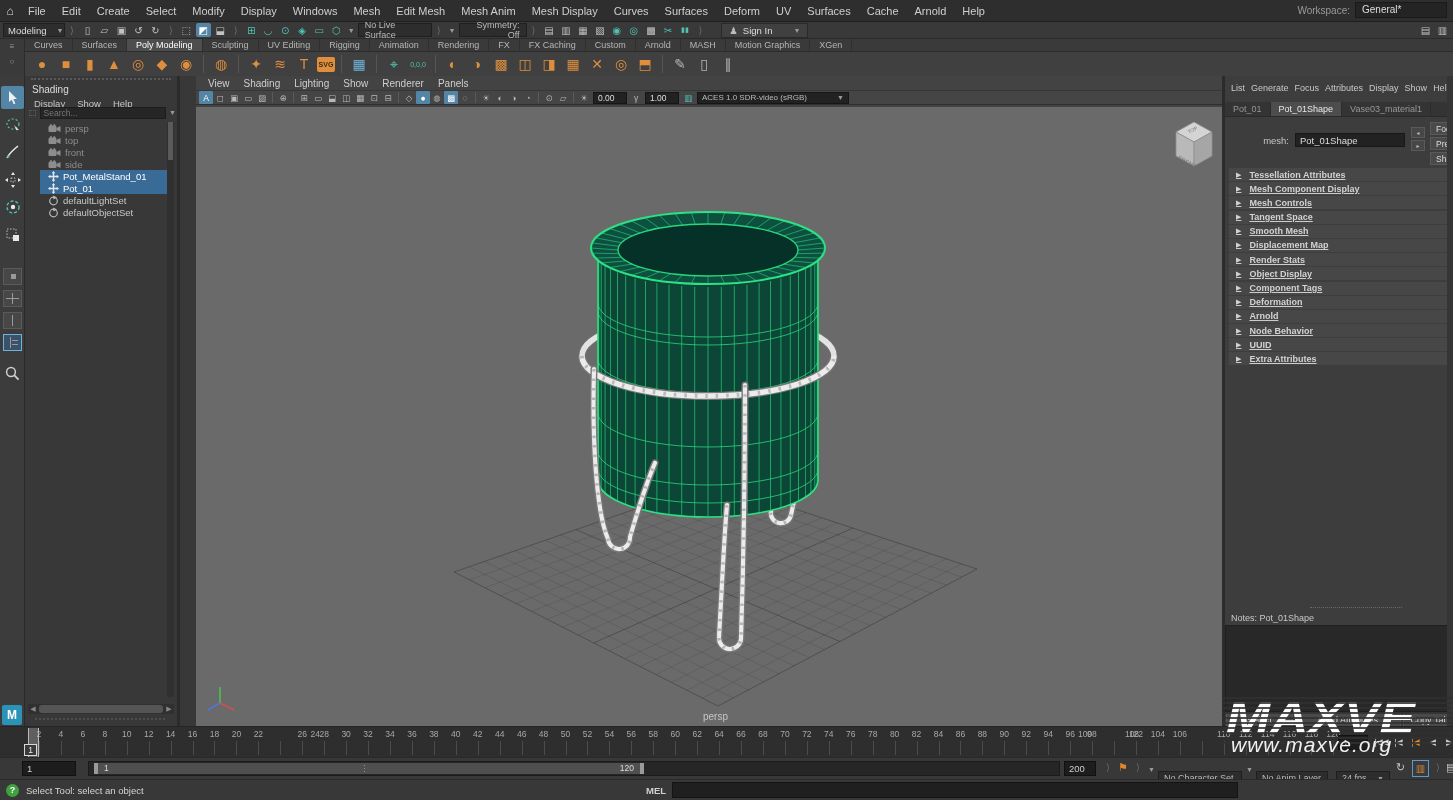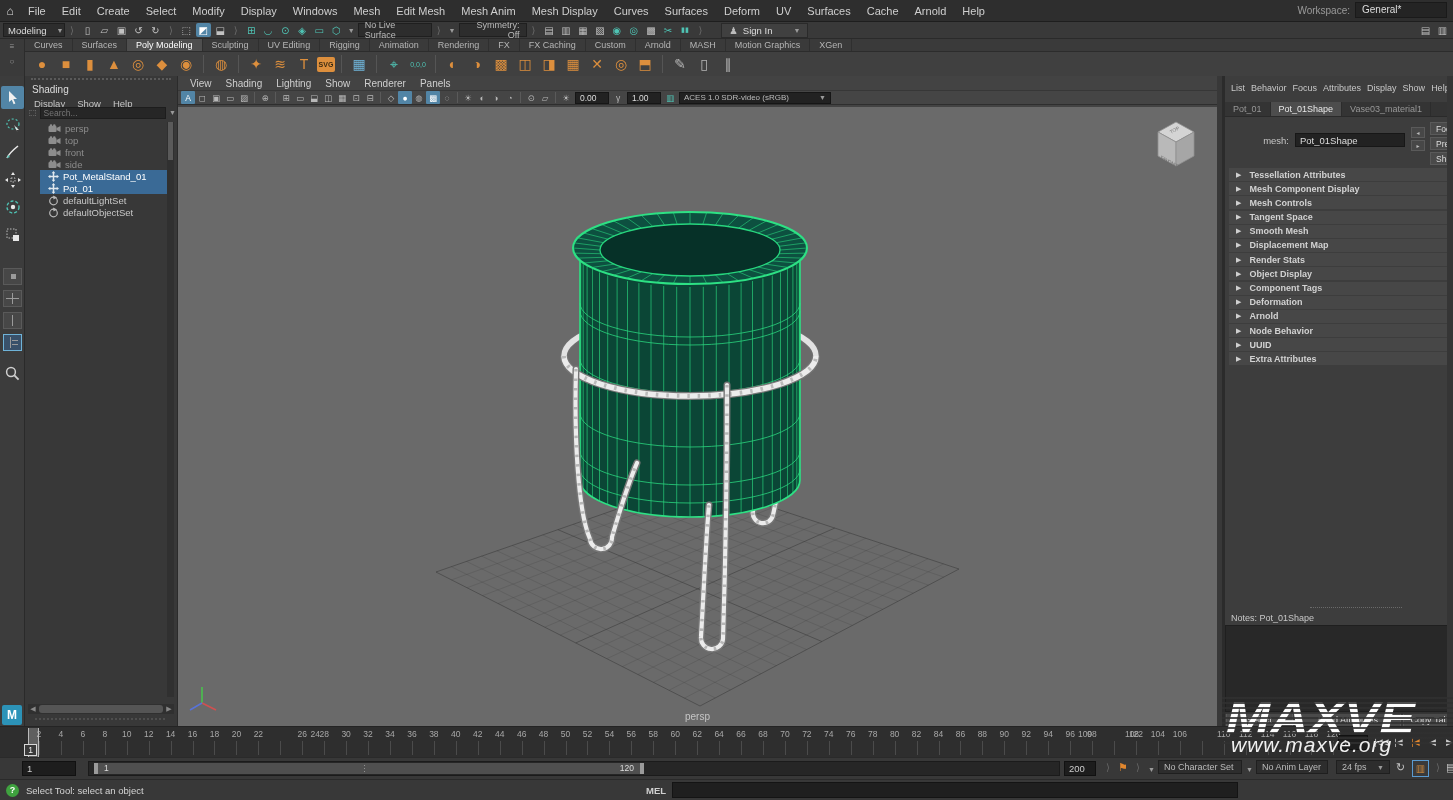--- a/index.html
+++ b/index.html
@@ -62,21 +62,21 @@
   .ol-row.dim { color:#8d8d8d; }
   .ol-row.sel { background:#3a6a96; color:#fff; margin-left:15px; padding-left:8px; }
   .ol-vscroll { position:absolute; right:3px; top:46px; width:7px; height:575px; background:#303030; }
   .ol-vscroll .thumb { position:absolute; top:0; left:1px; width:5px; height:38px; background:#5a5a5a; }
   .ol-hscroll { position:absolute; left:3px; top:628px; width:146px; height:10px; background:#303030; display:flex; align-items:center; }
   .ol-hscroll .ar { width:10px; color:#888; font-size:7px; text-align:center; }
   .ol-hscroll .hthumb { flex:1; height:8px; background:#555; border-radius:3px; margin:0 1px; }
   .ol-dots { position:absolute; left:10px; top:642px; width:130px; border-top:2px dotted #4e4e4e; }
 
   
-  .viewport { position:absolute; left:178px; top:76px; width:1039px; height:650px; background:#434343; }
+  .viewport { position:absolute; left:196px; top:76px; width:1039px; height:650px; background:#434343; }
   .vp-menus { display:flex; gap:2px; font-size:10px; color:#cfcfcf; padding:2px 0 1px 6px; }
   .vp-menus span { padding:0 6px; }
   .vp-icons { height:15px; background:#454545; border-top:1px solid #373737; border-bottom:1px solid #2e2e2e; display:flex; align-items:center; padding-left:3px; }
   .vpi { width:14px; height:13px; display:inline-flex; align-items:center; justify-content:center; font-size:8.5px; color:#b8b8b8; border-radius:1px; }
   .vpi.active { background:#5285a6; color:#fff; }
   .vp-div { width:1px; height:11px; background:#5a5a5a; margin:0 3px; }
   .vp-num { width:34px; height:12px; background:#222; border:1px solid #161616; color:#ddd; font-size:8.5px; display:flex; align-items:center; padding-left:4px; margin:0 2px; }
   .vp-cs { width:152px; height:12px; background:#222; border:1px solid #161616; color:#bbb; font-size:8px; display:flex; align-items:center; justify-content:space-between; padding:0 4px; margin-left:2px; }
   .vp-canvas { position:absolute; left:0; top:31px; width:1039px; height:619px; background:#6a6a6a; overflow:hidden; }
   .persp-label { position:absolute; left:0; top:604px; width:100%; text-align:center; color:#c5c5c5; font-size:10px; }
@@ -88,21 +88,21 @@
   .ae-menus { display:flex; gap:6px; font-size:9px; color:#c8c8c8; padding:7px 0 0 6px; flex-wrap:nowrap; }
   .ae-tabs { position:absolute; left:0; top:26px; width:231px; height:15px; background:#343434; border-bottom:1px solid #2a2a2a; display:flex; }
   .ae-tab { padding:0 8px; font-size:9px; line-height:15px; color:#979797; border-right:1px solid #2c2c2c; white-space:nowrap; }
   .ae-tab.active { background:#4d4d4d; color:#e8e8e8; }
   .ae-side-btn { position:absolute; left:205px; width:58px; height:13px; background:#4a4a4a; border:1px solid #5a5a5a; font-size:8.5px; color:#ddd; padding-left:5px; line-height:12px; white-space:nowrap; overflow:hidden; }
   .ae-mesh-row { position:absolute; left:0; top:57px; width:231px; }
   .ae-mesh-label { position:absolute; left:20px; top:2px; width:44px; text-align:right; font-size:9.5px; color:#c5c5c5; }
   .ae-mesh-row input { position:absolute; left:70px; top:0; width:110px; height:14px; background:#222; border:1px solid #171717; color:#ddd; font-size:9.5px; padding:0 4px; outline:none; }
   .ae-mini { position:absolute; width:14px; height:11px; border:1px solid #5a5a5a; background:#474747; color:#bbb; font-size:6px; text-align:center; line-height:10px; }
   .ae-sections { position:absolute; left:4px; top:92px; width:221px; }
-  .ae-sec { height:13px; margin-bottom:1.2px; background:#474747; display:flex; align-items:center; gap:8px; padding-left:7px; }
+  .ae-sec { height:13px; margin-bottom:1.2px; background:#474747; display:flex; align-items:center; gap:8px; padding-left:7px;text-decoration:underline; }
   .ae-sec .arr { color:#cfcfcf; font-size:7px; }
   .ae-sec .t { font-size:9px; font-weight:bold; color:#d2d2d2; }
   .ae-notes-dots { position:absolute; left:85px; top:531px; width:92px; border-top:1px dotted #6a6a6a; }
   .ae-notes-label { position:absolute; left:6px; top:537px; font-size:9px; color:#c8c8c8; }
   .ae-notes-box { position:absolute; left:0px; top:549px; width:228px; height:87px; background:#282828; border:1px solid #1f1f1f; }
   .ae-footer { position:absolute; left:1px; top:637px; width:230px; display:flex; gap:2px; }
   .ae-footer .btn { height:14px; background:#4a4a4a; border:1px solid #5a5a5a; color:#ddd; font-size:9px; text-align:center; line-height:13px; white-space:nowrap; overflow:hidden; }
   .ae-vscroll { position:absolute; right:0; top:0; width:6px; height:650px; background:#353535; }
 
   
@@ -116,21 +116,21 @@
   .pb-btn { min-width:14px; height:18px; color:#c8c8c8; font-size:9px; display:flex; align-items:center; justify-content:center; letter-spacing:-1px; }
   .pb-btn.key { color:#e0862e; }
 
   
   .rangerow { position:absolute; left:0; top:757px; width:1453px; height:22px; background:#383838; border-top:1px solid #2a2a2a; }
   .rr-field { position:absolute; top:3px; height:15px; background:#1d1d1d; border:1px solid #111; color:#ccc; font-size:9.5px; padding-left:4px; display:flex; align-items:center; }
   .rr-track { position:absolute; left:88px; top:3px; width:972px; height:15px; background:#262626; border:1px solid #1b1b1b; }
   .rr-inner { position:absolute; left:5px; top:1px; width:550px; height:11px; background:#4f4f4f; border-left:4px solid #9a9a9a; border-right:4px solid #9a9a9a; }
   .rr-inner .s { position:absolute; top:0; font-size:8.5px; color:#ddd; line-height:11px; }
   .rr-sep { position:absolute; top:4px; color:#666; font-size:10px; }
-  .rr-dd { position:absolute; top:2px; height:14px; background:#2d2d2d; border:1px solid #1f1f1f; color:#bbb; font-size:9px; display:flex; align-items:center; padding:0 5px; white-space:nowrap; }
+  .rr-dd { position:absolute; top:13px; height:14px; background:#2d2d2d; border:1px solid #1f1f1f; color:#bbb; font-size:9px; display:flex; align-items:center; padding:0 5px; white-space:nowrap; }
   .rr-ic { position:absolute; top:3px; font-size:11px; color:#c0c0c0; }
   .prefs-btn { position:absolute; left:1412px; top:2px; width:17px; height:17px; border:1px solid #5a9bd1; background:#3a3a3a; color:#cf8a3c; font-size:10px; text-align:center; line-height:16px; }
 
   
   .helpline { position:absolute; left:0; top:779px; width:1453px; height:21px; background:#383838; border-top:1px solid #2a2a2a; }
   .help-ic { position:absolute; left:6px; top:4px; width:13px; height:13px; border-radius:50%; background:#3fa23f; color:#fff; font-size:9px; font-weight:bold; text-align:center; line-height:13px; }
   .help-status { position:absolute; left:26px; top:5px; font-size:9.5px; color:#d5d5d5; }
   .mel-label { position:absolute; left:646px; top:5px; font-size:9.5px; color:#cfcfcf; font-weight:bold; }
   .mel-input { position:absolute; left:672px; top:2px; width:566px; height:16px; background:#1f1f1f; border:1px solid #141414; color:#ddd; font-size:10px; outline:none; padding:0 4px; }
 
@@ -636,21 +636,21 @@
         <line x1="16" y1="20" x2="30" y2="27" stroke="#d05050" stroke-width="1.6"></line>
         <line x1="16" y1="20" x2="4" y2="27" stroke="#5873d8" stroke-width="1.6"></line>
       </svg>
       <div class="persp-label">persp</div>
     </div>
   </div>
 
   <div class="ae">
     <div class="ae-menus" id="aeMenus">
         <span>List</span>
-        <span>Behavior</span>
+        <span>Generate</span>
         <span>Focus</span>
         <span>Attributes</span>
         <span>Display</span>
         <span>Show</span>
         <span>Help</span>
       </div>
     <div class="ae-tabs" id="aeTabs">
         <span class="ae-tab">Pot_01</span>
         <span class="ae-tab active">Pot_01Shape</span>
         <span class="ae-tab">Vase03_material1</span>

